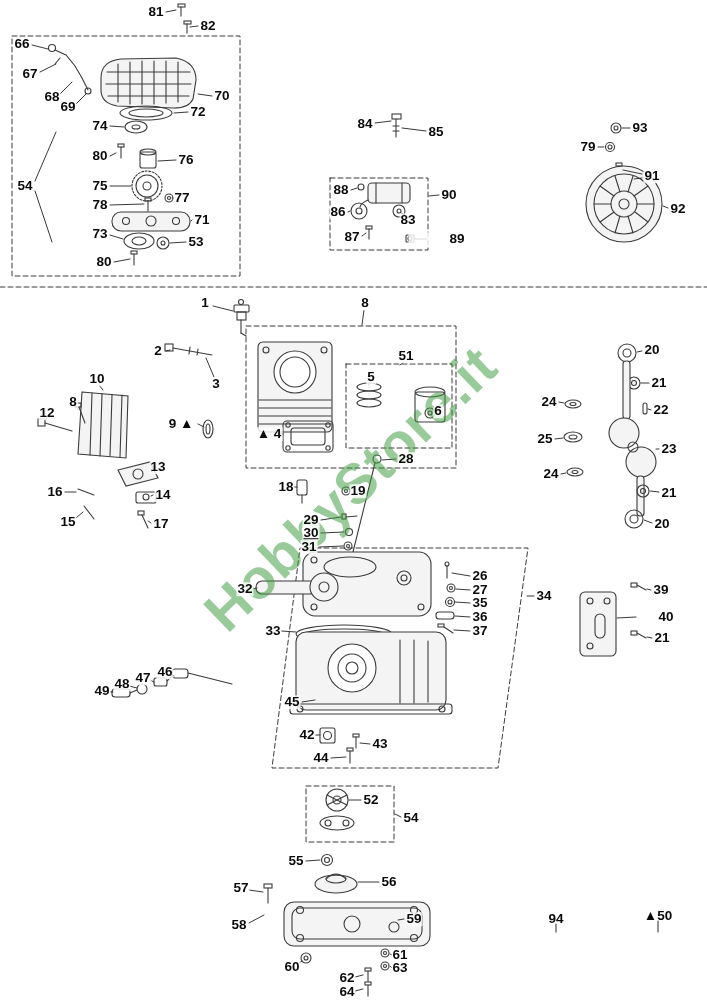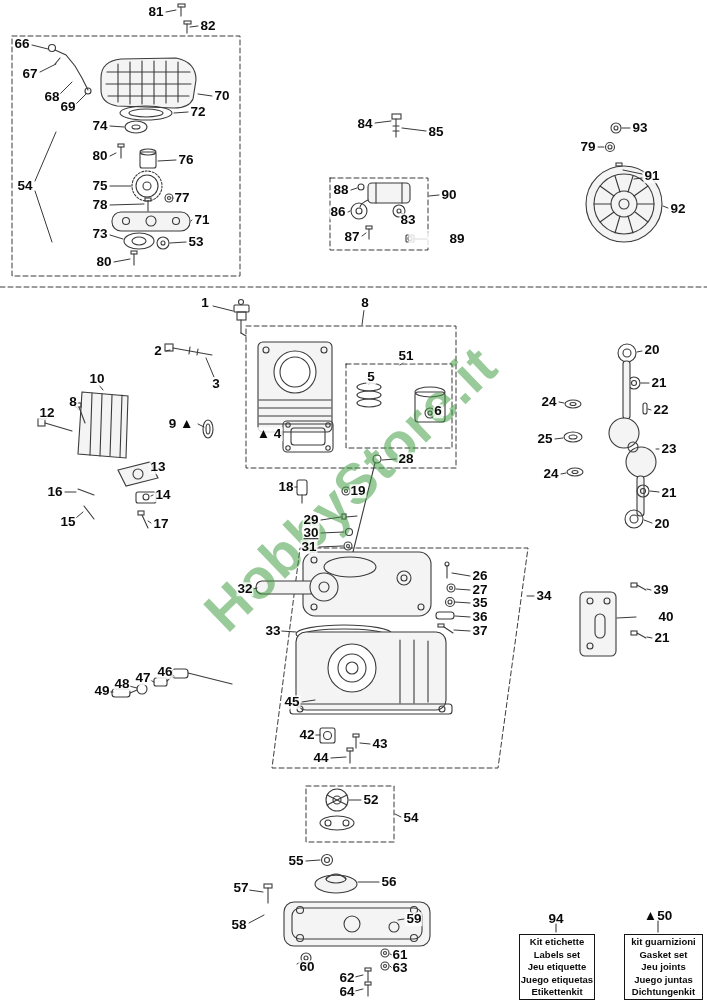--- a/index.html
+++ b/index.html
@@ -594,42 +594,28 @@
       <div class="callout" style="left: 307px; top: 735px;">42</div>
       <div class="callout" style="left: 380px; top: 744px;">43</div>
       <div class="callout" style="left: 321px; top: 758px;">44</div>
       <div class="callout" style="left: 371px; top: 800px;">52</div>
       <div class="callout" style="left: 411px; top: 818px;">54</div>
       <div class="callout" style="left: 296px; top: 861px;">55</div>
       <div class="callout" style="left: 389px; top: 882px;">56</div>
       <div class="callout" style="left: 241px; top: 888px;">57</div>
       <div class="callout" style="left: 239px; top: 925px;">58</div>
       <div class="callout" style="left: 414px; top: 919px;">59</div>
-      <div class="callout" style="left: 307px; top: 967px; text-align: center;">60</div>
+      <div class="callout" style="left: 292px; top: 967px; text-align: center;">60</div>
       <div class="callout" style="left: 400px; top: 955px;">61</div>
       <div class="callout" style="left: 400px; top: 968px;">63</div>
       <div class="callout" style="left: 347px; top: 978px;">62</div>
       <div class="callout" style="left: 347px; top: 992px;">64</div>
     </div>
 
   <div class="kit-number" style="left:556px;top:918px;">
     <span>94</span>
   </div>
-  <div class="kit-box" style="left:519px;top:934px;width:74px;height:64px;">
-    <div class="kit-line">Kit etichette</div>
-    <div class="kit-line">Labels set</div>
-    <div class="kit-line">Jeu etiquette</div>
-    <div class="kit-line">Juego etiquetas</div>
-    <div class="kit-line">Etikettenkit</div>
-  </div>
 
   <div class="kit-number" style="left:658px;top:915px;">
     <span>▲</span><span>50</span>
   </div>
-  <div class="kit-box" style="left:624px;top:934px;width:77px;height:64px;">
-    <div class="kit-line">kit guarnizioni</div>
-    <div class="kit-line">Gasket set</div>
-    <div class="kit-line">Jeu  joints</div>
-    <div class="kit-line">Juego juntas</div>
-    <div class="kit-line">Dichtungenkit</div>
-  </div>
 
 </div>
 
 </body></html>

